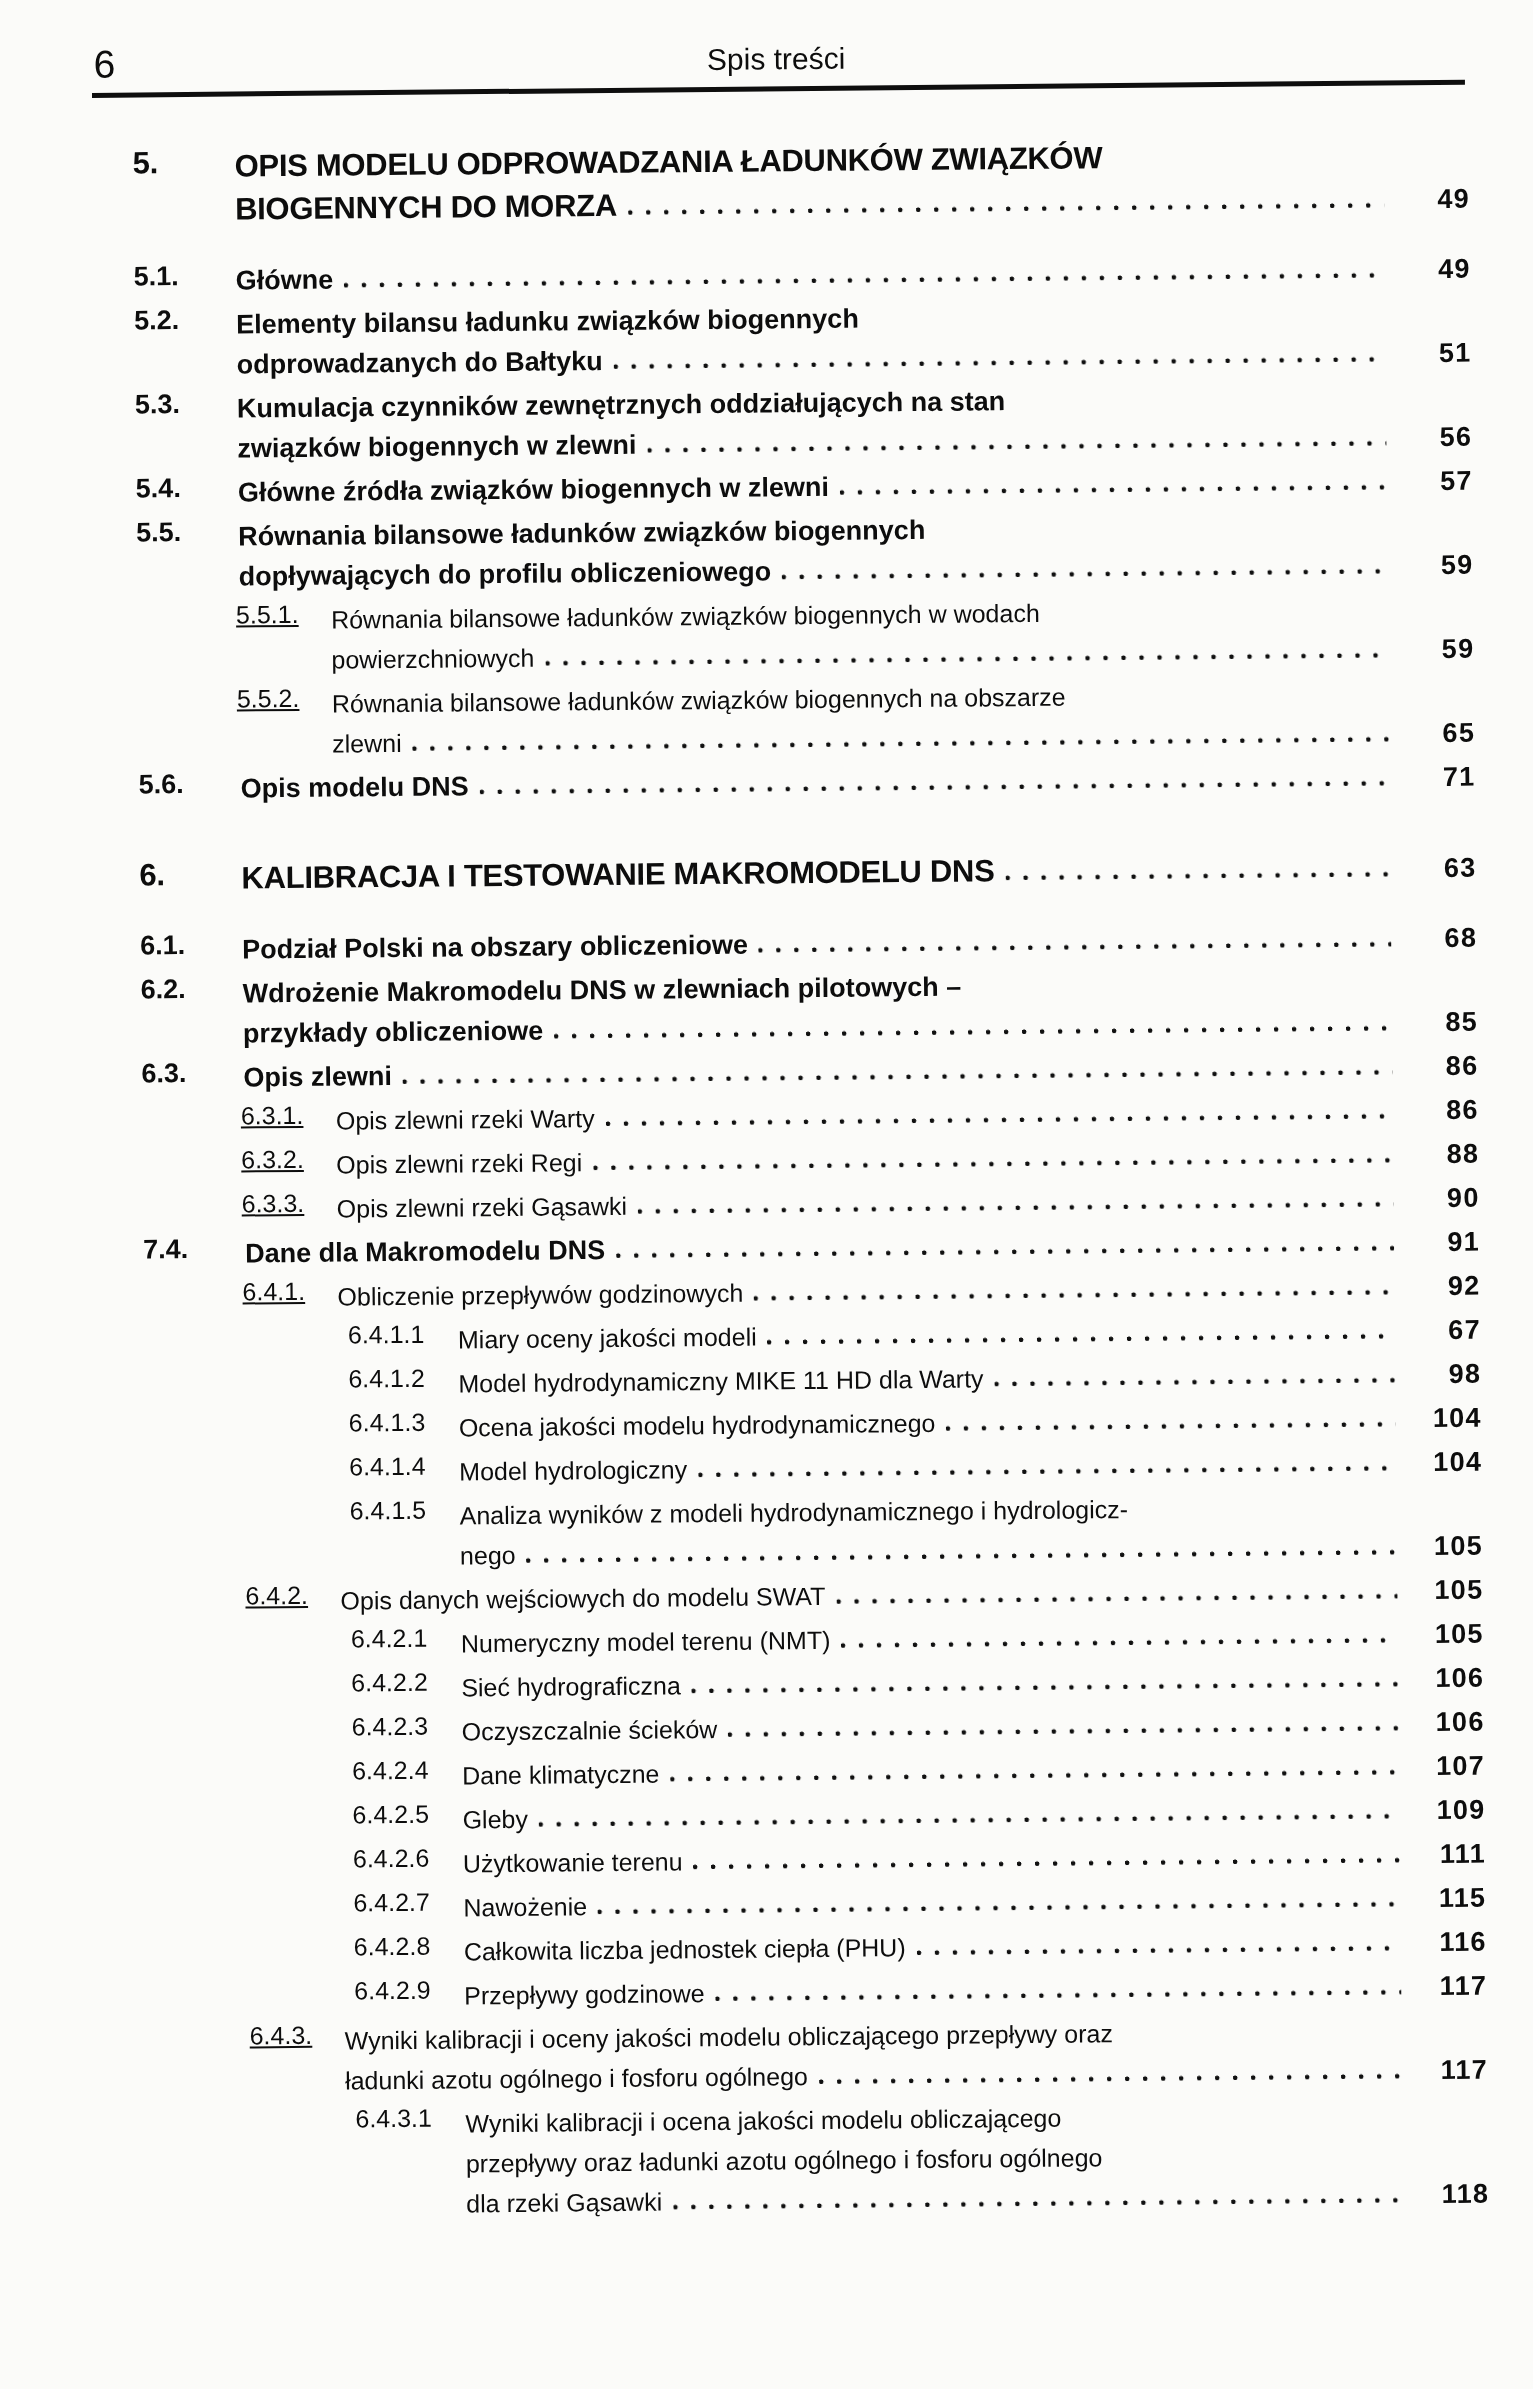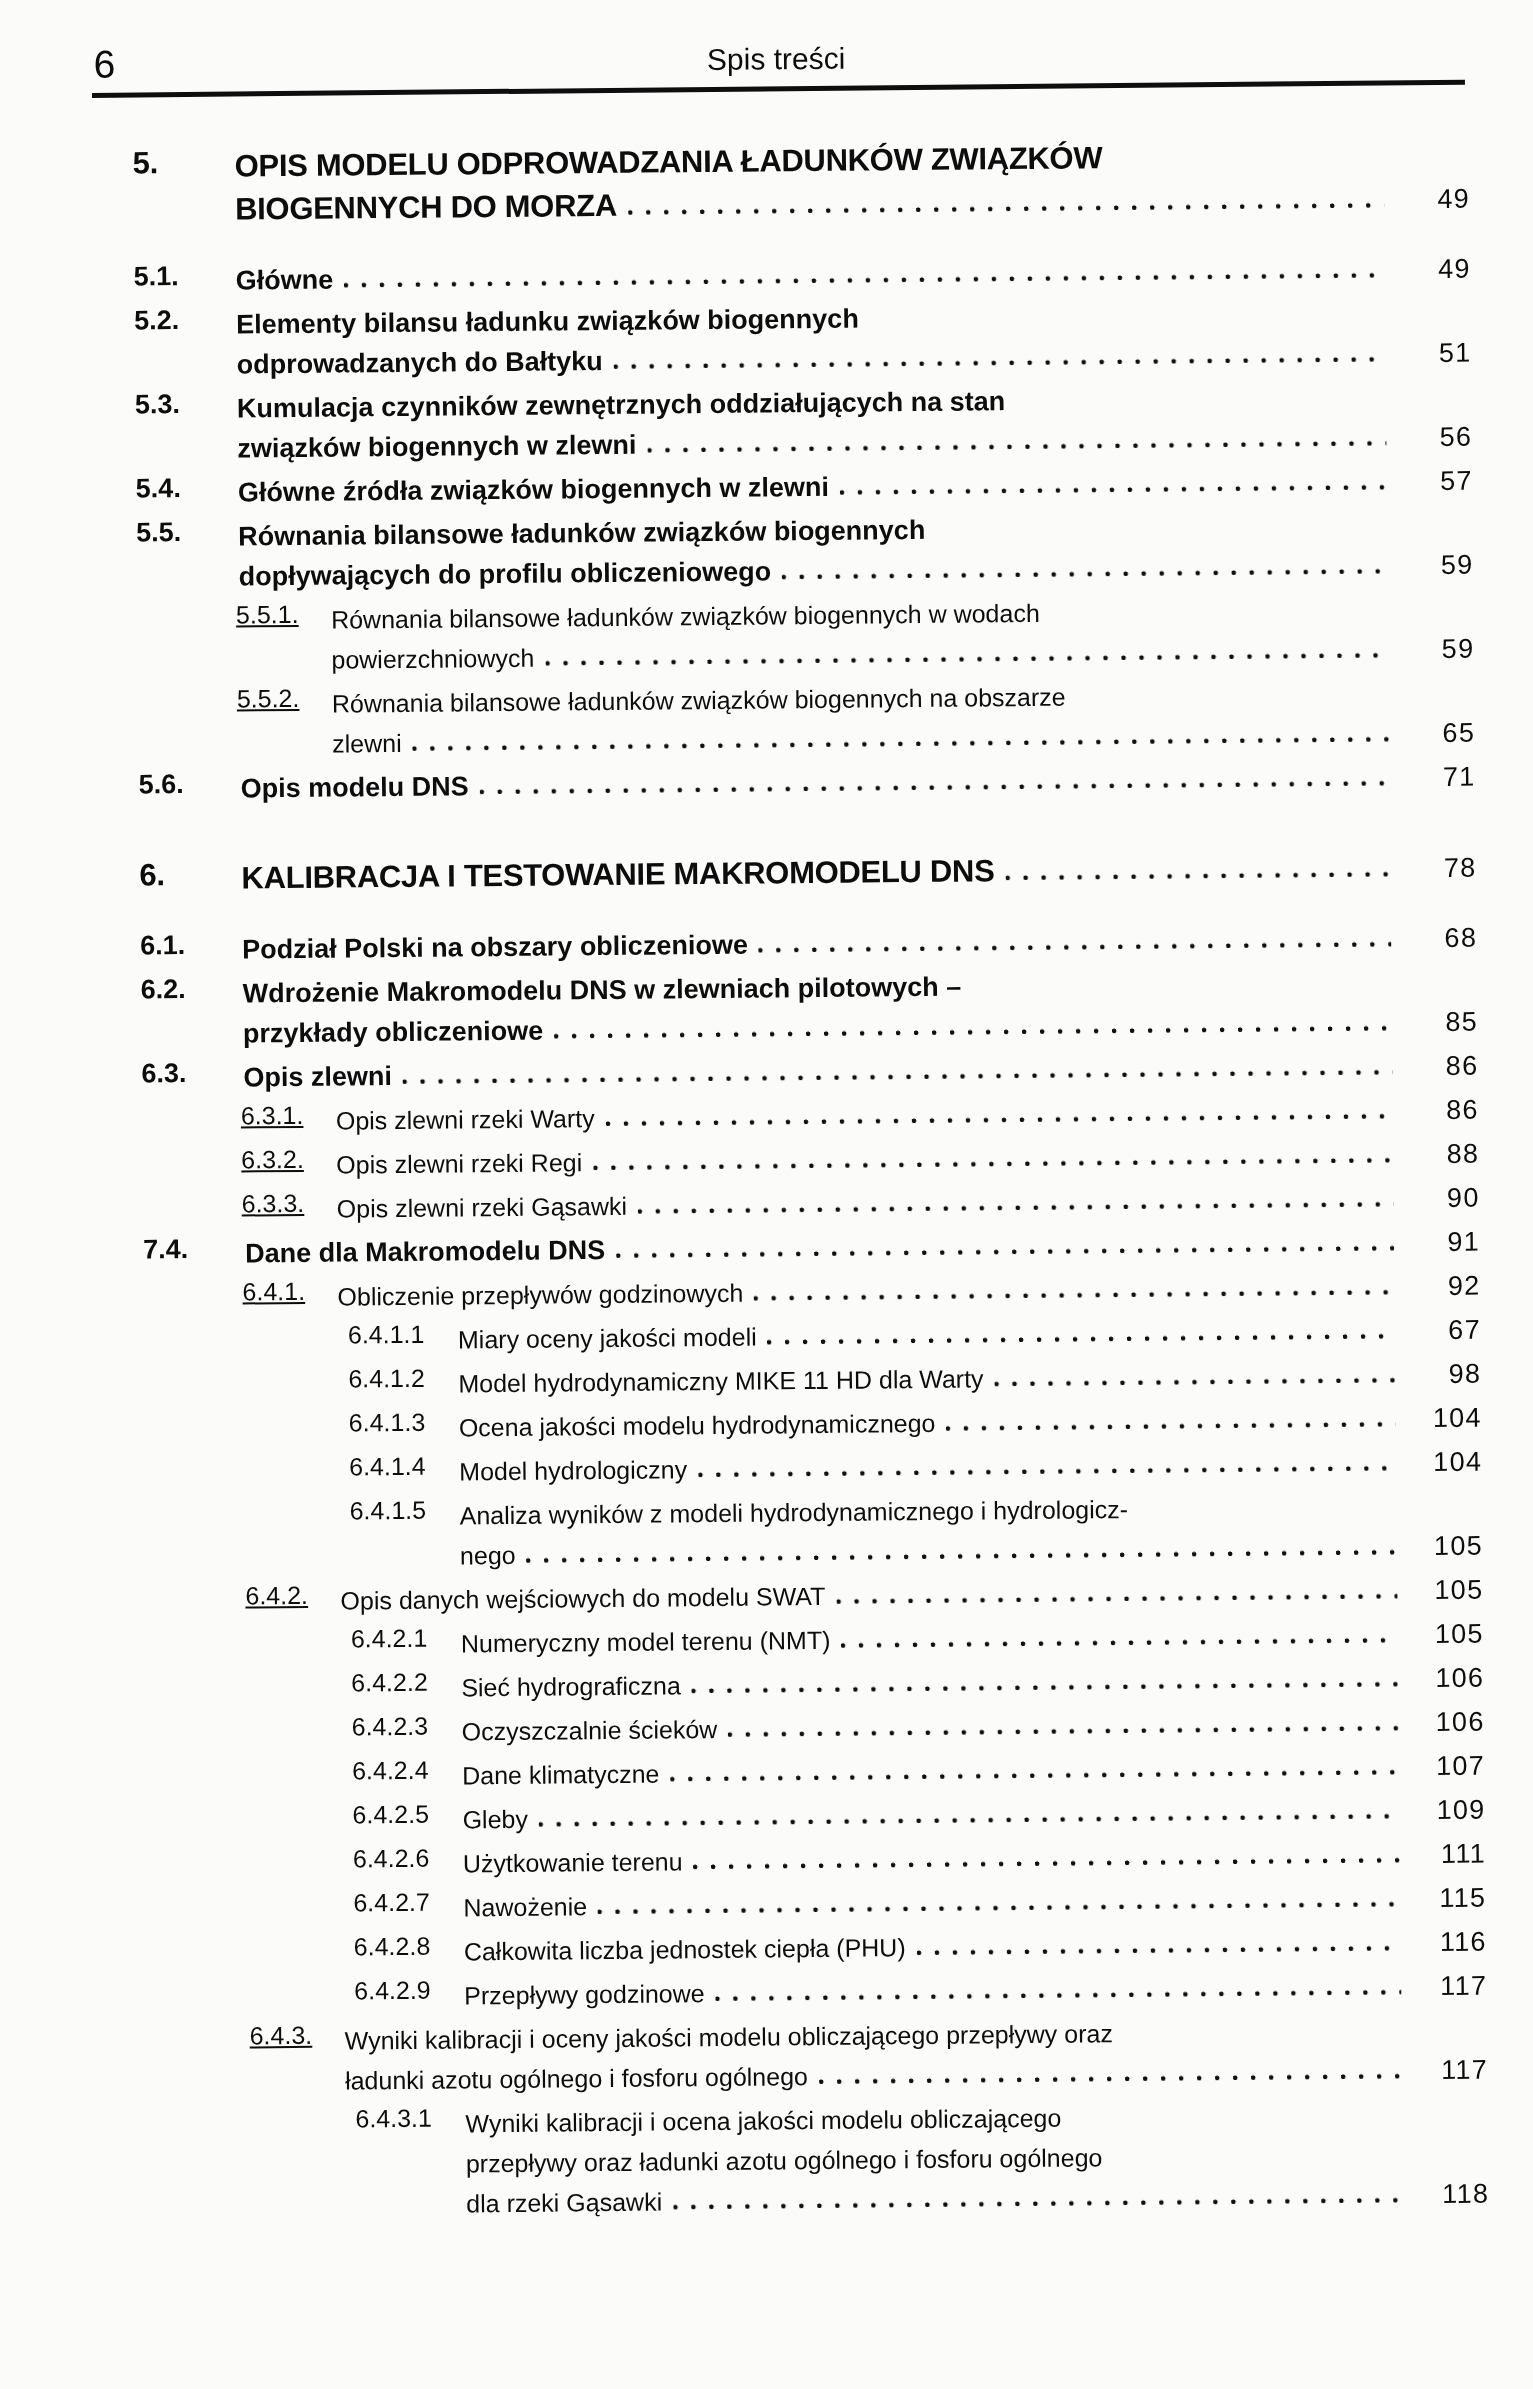--- a/index.html
+++ b/index.html
@@ -79,21 +79,21 @@
     background-image: radial-gradient(circle at 2.1px 10px, #101010 2.1px, rgba(16,16,16,0) 2.6px);
     background-size: 18px 13.3px;
     background-repeat: repeat-x;
     background-position: 0 0;
   }
   .page {
     flex: 0 0 auto;
     min-width: 67px;
     text-align: right;
     font-size: 27px;
-    font-weight: 400;
+    font-weight: 700;
     letter-spacing: 1.3px;
   }
 
   
   .lvl1 { margin-top: 48px; margin-bottom: 28px; }
   .toc .entry:first-child { margin-top: 1.3px; }
 </style>
 </head>
 <body>
 
@@ -200,21 +200,21 @@
               <span class="page">71</span>
             </div>
           </div>
         </div>
         <div class="entry lvl1">
           <span class="num">6.</span>
           <div class="content">
             <div class="line last">
               <span class="txt">KALIBRACJA I TESTOWANIE MAKROMODELU DNS</span>
               <span class="leader"></span>
-              <span class="page">78</span>
+              <span class="page">63</span>
             </div>
           </div>
         </div>
         <div class="entry lvl2">
           <span class="num">6.1.</span>
           <div class="content">
             <div class="line last">
               <span class="txt">Podział Polski na obszary obliczeniowe</span>
               <span class="leader"></span>
               <span class="page">68</span>

